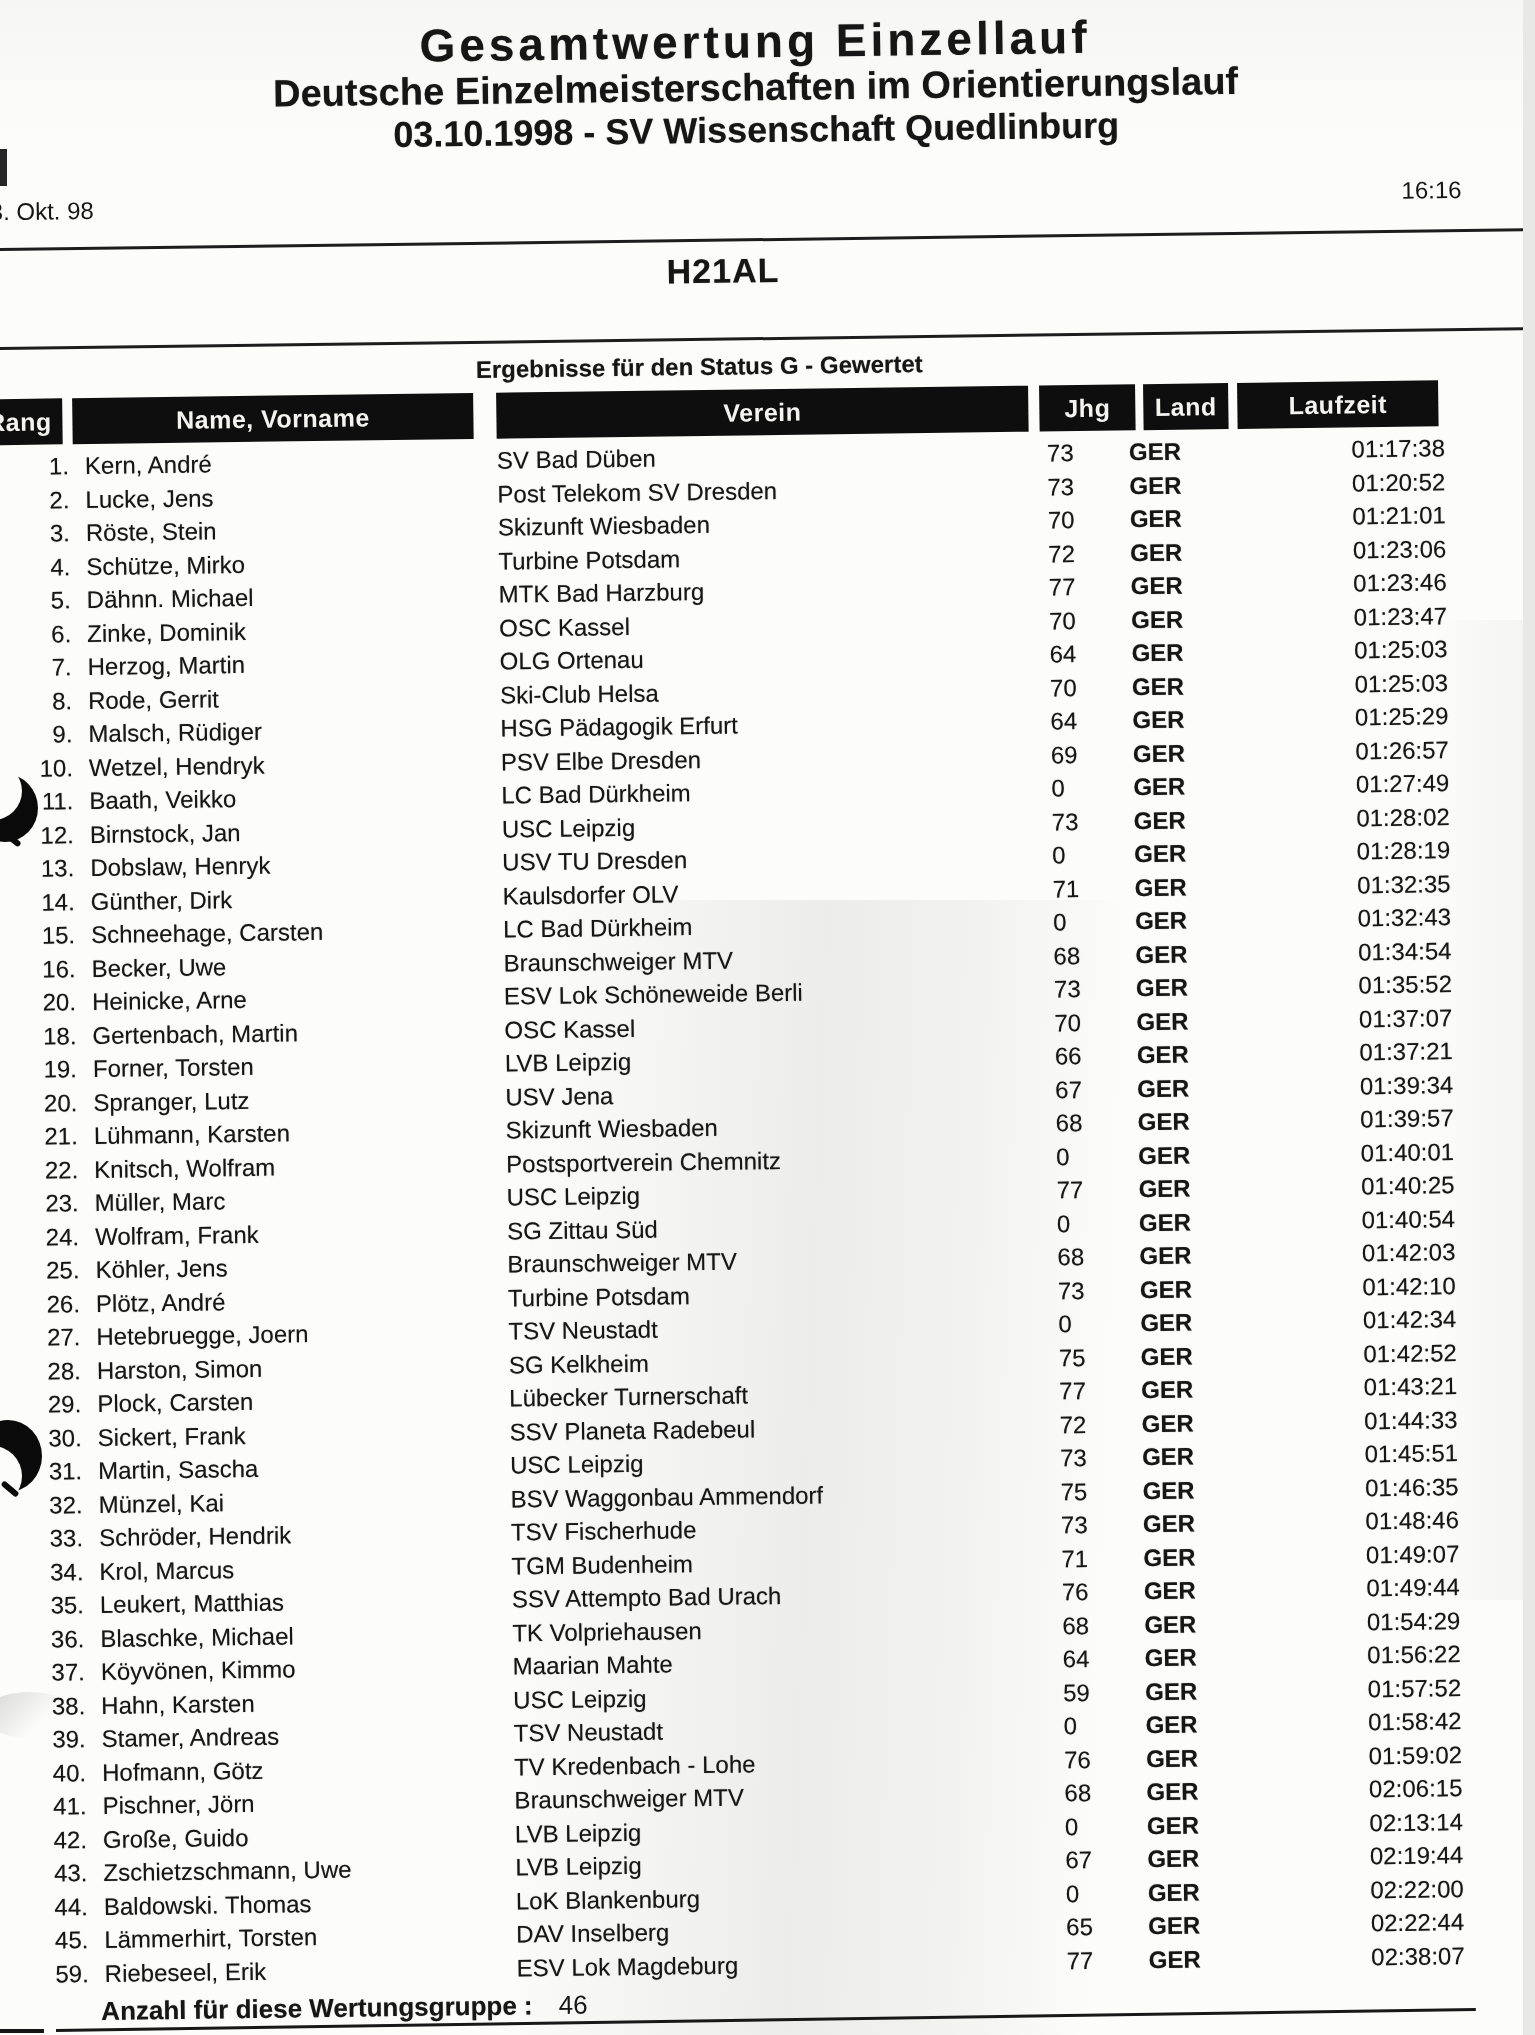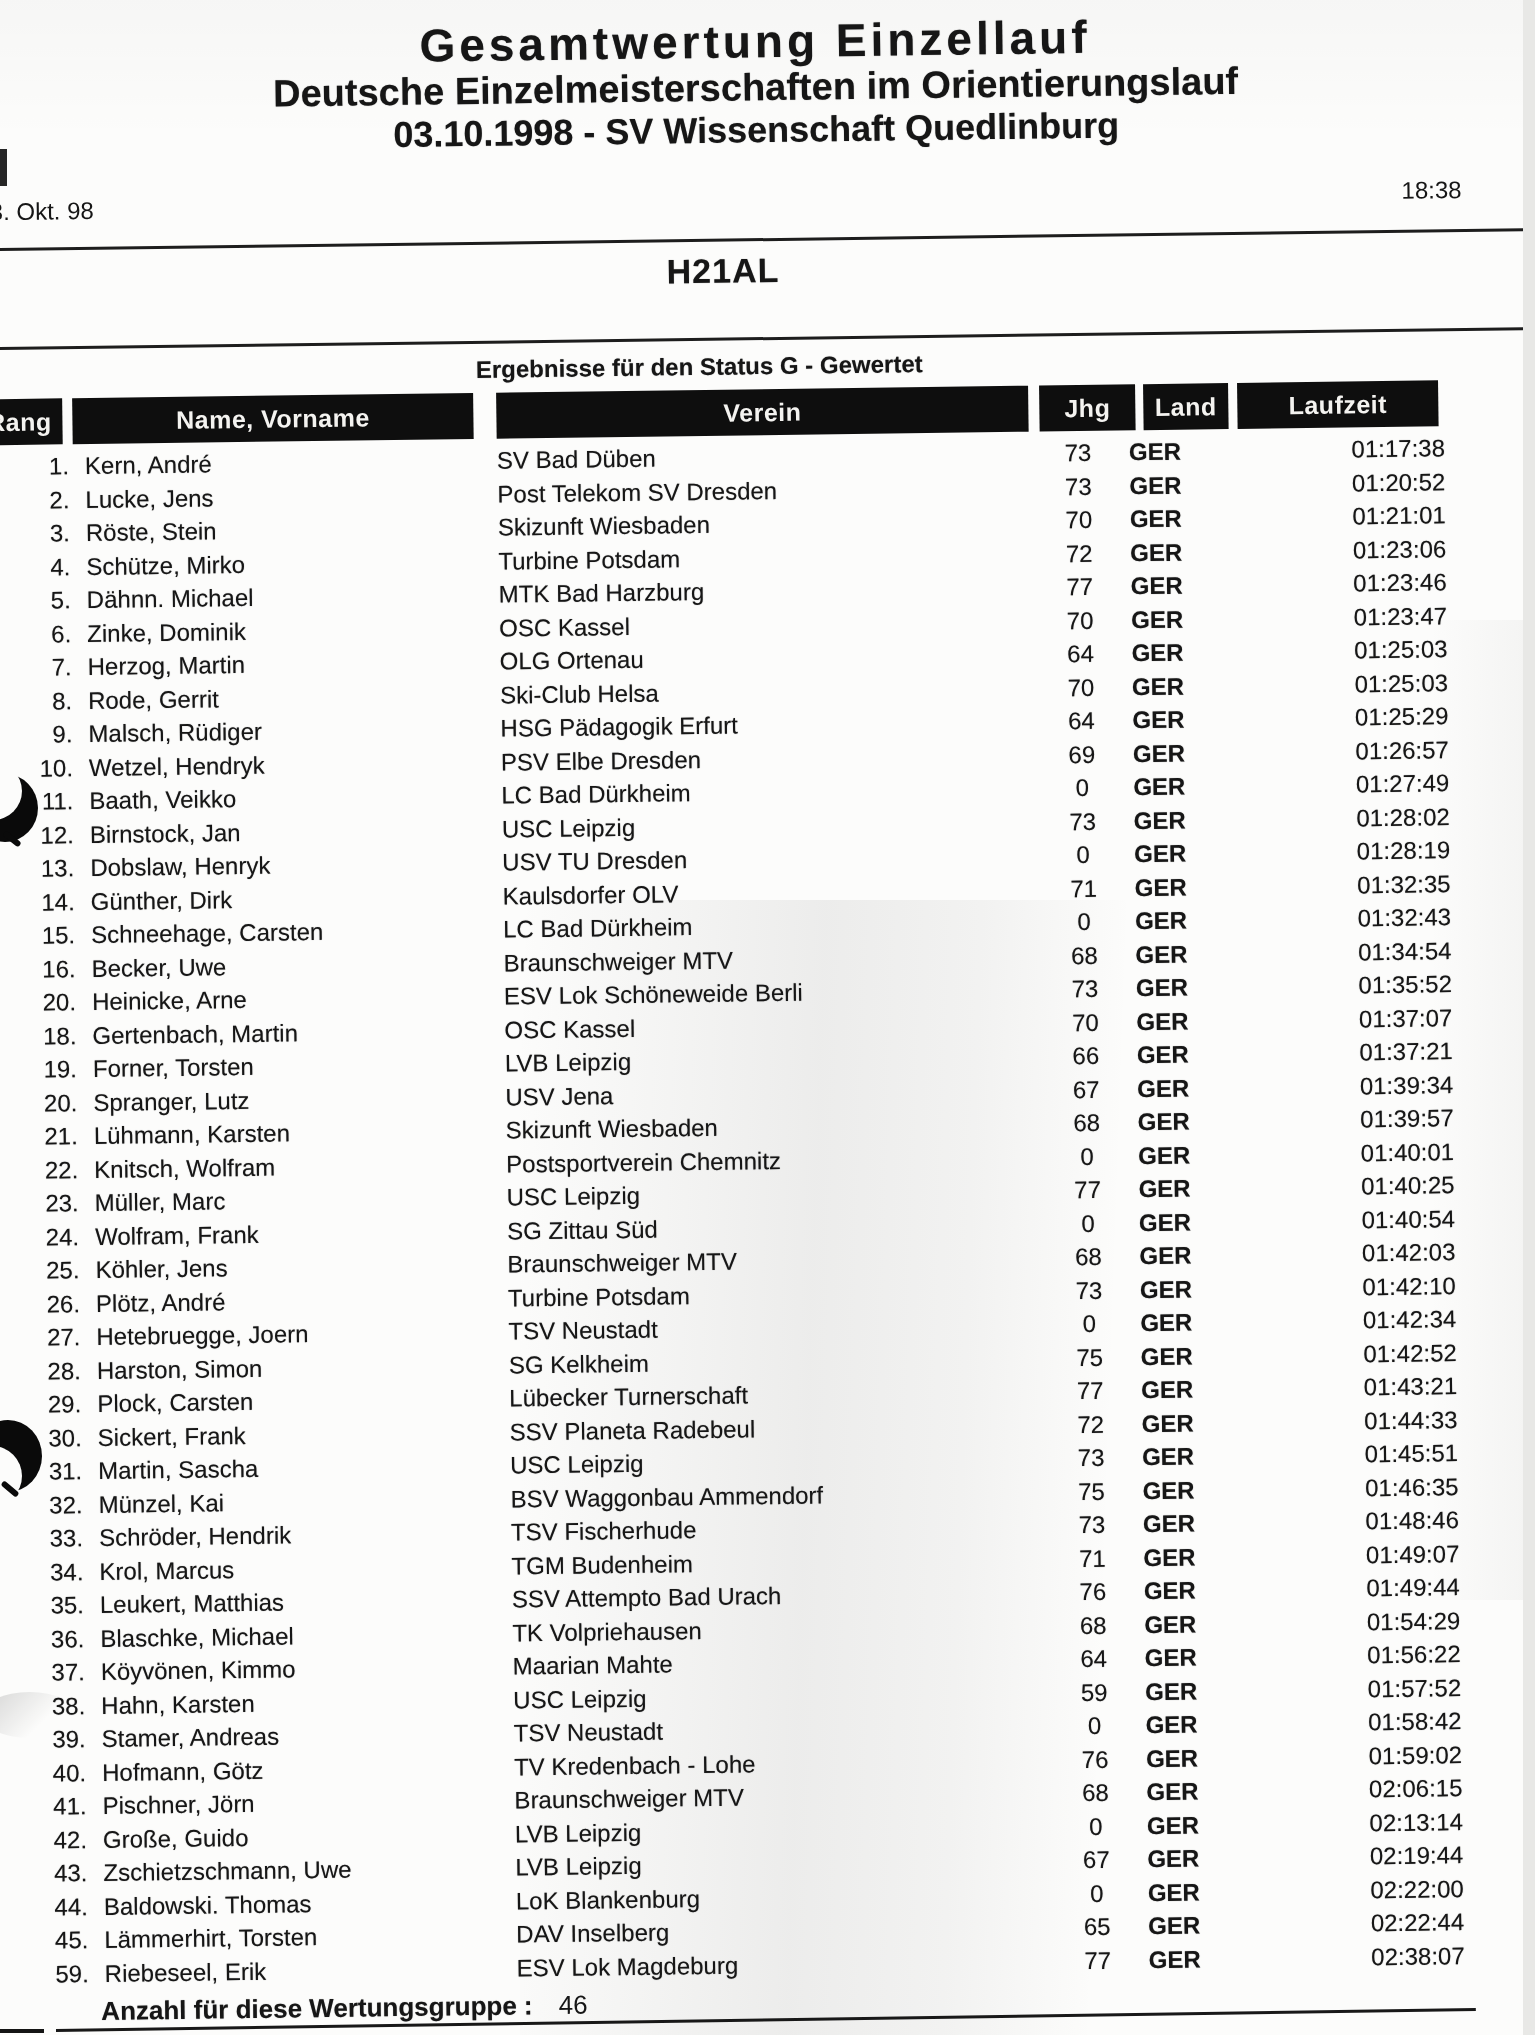--- a/index.html
+++ b/index.html
@@ -49,21 +49,21 @@
   .th-year{left:1047px;width:96px;}
   .th-land{left:1151px;width:85px;}
   .th-time{left:1245px;width:201px;}
 
   .rows{position:absolute;top:449px;left:0;width:1535px;}
   .row{position:relative;height:33.5px;font-size:24px;}
   .row span{position:absolute;top:0;line-height:33.5px;white-space:nowrap;}
   .c-rank{left:0;width:76px;text-align:right;}
   .c-name{left:92px;}
   .c-club{left:504px;}
-  .c-year{left:1054px;width:62px;text-align:center;}
+  .c-year{left:1054px;width:62px;text-align:left;}
   .c-land{left:1136px;font-weight:bold;}
   .c-time{left:1248px;width:204px;text-align:right;}
 
   .footer{position:absolute;top:1996px;left:88px;font-size:26px;white-space:nowrap;}
   .footer .label{font-weight:bold;}
   .footer .count{margin-left:26px;}
 
   .bottom-rule{position:absolute;left:56px;top:2029px;width:1420px;height:3px;background:#181818;
     transform:rotate(-0.85deg);transform-origin:left center;}
   .corner-rule{position:absolute;left:0;top:2029px;width:44px;height:4px;background:#141414;}
@@ -92,21 +92,21 @@
   <div class="fold-mark"></div>
 
   <div class="skew">
 
     <div class="title-block">
       <div class="title1 t-shadow">Gesamtwertung Einzellauf</div>
       <div class="title2 t-shadow">Deutsche Einzelmeisterschaften im Orientierungslauf</div>
       <div class="title3 t-shadow">03.10.1998 - SV Wissenschaft Quedlinburg</div>
     </div>
 
-    <div class="print-time">18:38</div>
+    <div class="print-time">16:16</div>
     <div class="print-date">3. Okt. 98</div>
 
     <div class="rule rule-top"></div>
     <div class="category t-shadow">H21AL</div>
     <div class="rule rule-mid"></div>
 
     <div class="status-heading t-shadow">Ergebnisse für den Status G - Gewertet</div>
 
     <div class="thead">
       <div class="th th-rank">Rang</div>

